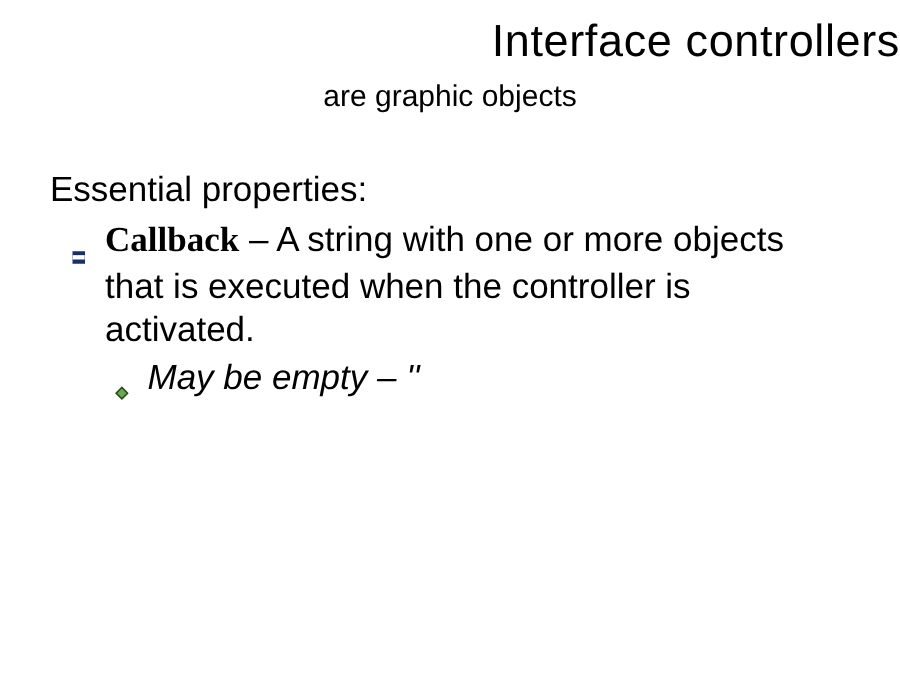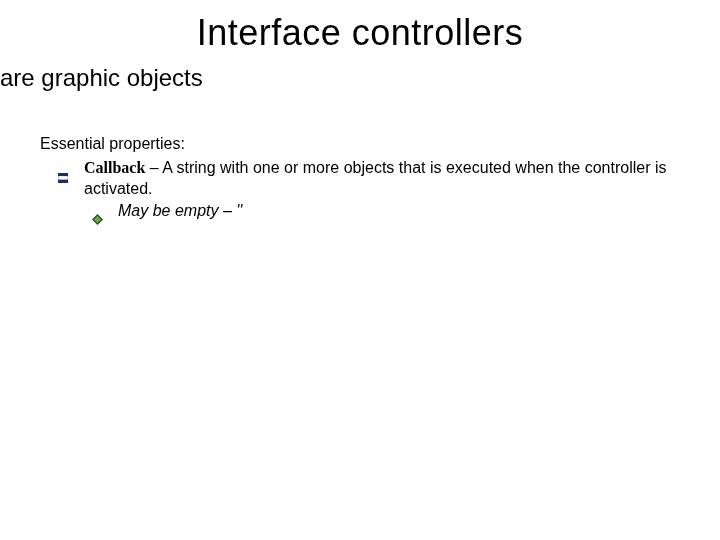--- a/index.html
+++ b/index.html
@@ -11,34 +11,35 @@
     font-family: Verdana, Geneva, sans-serif;
     color: #000;
   }
   .slide {
     width: 720px;
     height: 540px;
     position: relative;
     box-sizing: border-box;
   }
   .title {
-    text-align: center;
+    text-align: right;
     font-size: 36px;
     font-weight: 400;
     margin-top: 12px;
     letter-spacing: 0.5px;
   }
   .subtitle {
+    text-align: center;
     font-size: 24px;
     font-weight: 400;
     margin-top: 10px;
   }
   .body {
     margin: 42px 40px 0 40px;
-    font-size: 16px;
+    font-size: 28px;
     line-height: 1.28;
   }
   .lead {
     margin-bottom: 4px;
   }
   .lvl1 {
     position: relative;
     padding-left: 34px;
     margin-left: 10px;
   }

